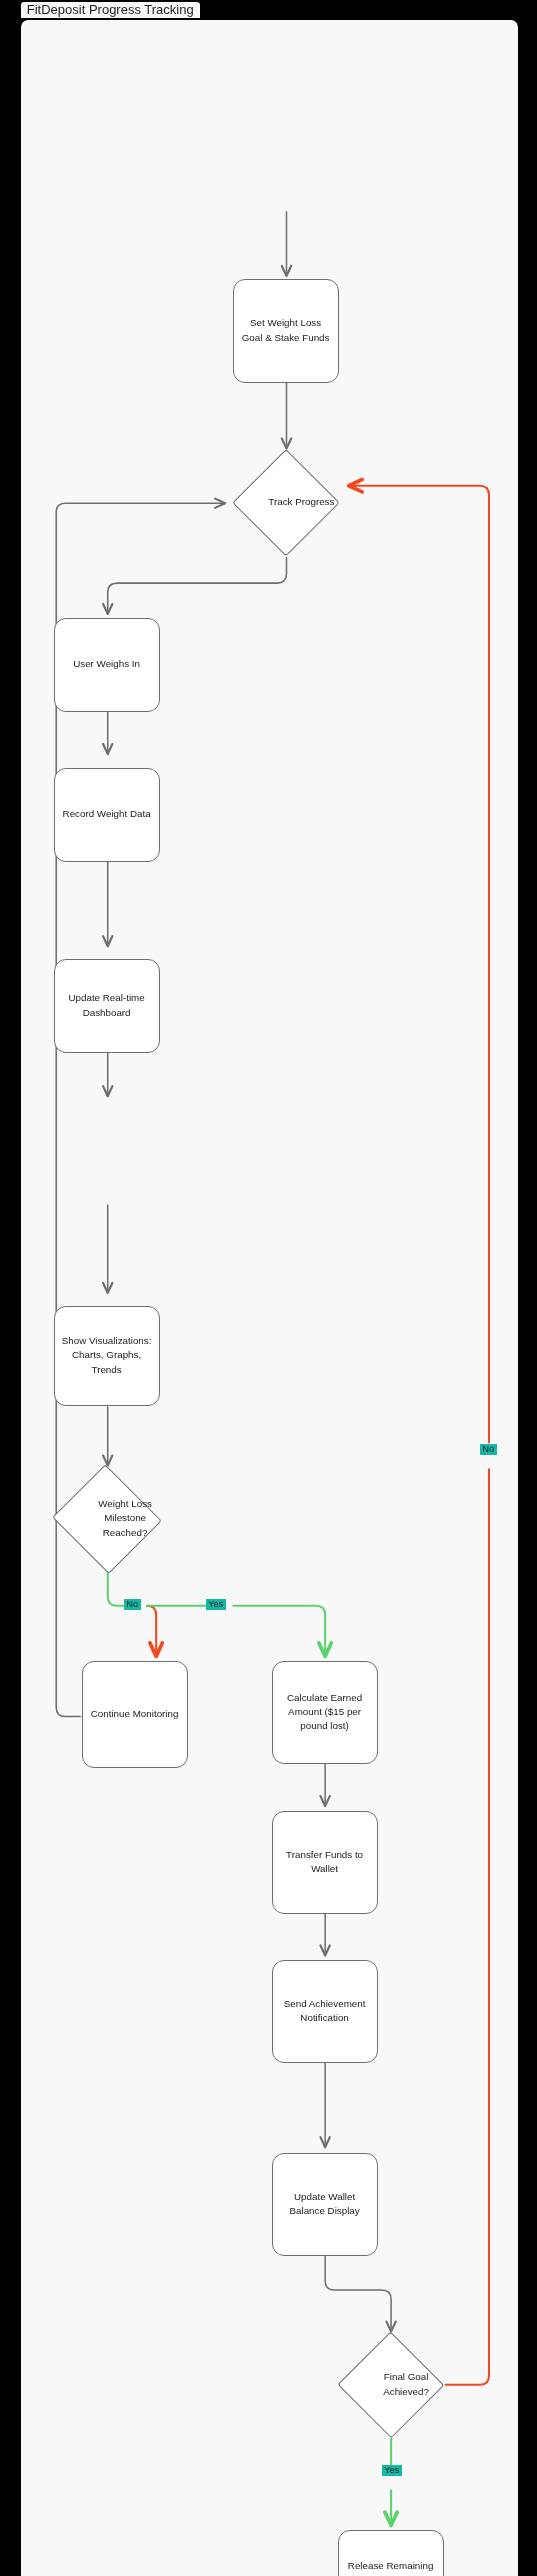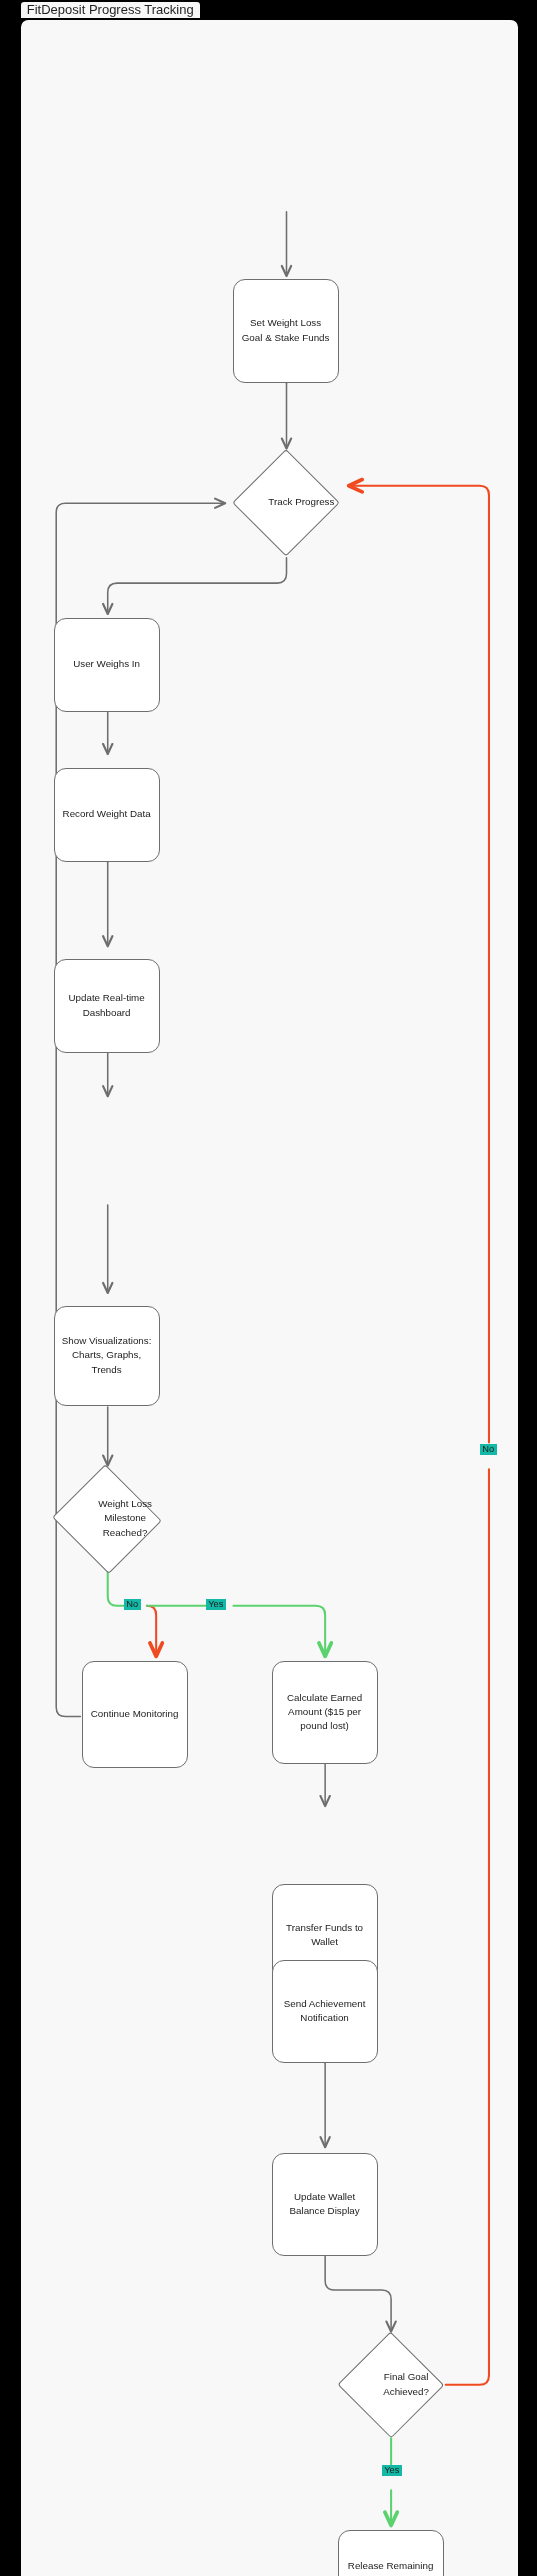--- a/index.html
+++ b/index.html
@@ -201,21 +201,21 @@
     </div>
 
     <div class="node process" style="left:61px; top:1641px; width:106px; height:107px;">
       <span class="txt">Continue Monitoring</span>
     </div>
 
     <div class="node process" style="left:251px; top:1641px; width:106px; height:103px;">
       <span class="txt">Calculate Earned Amount ($15 per pound lost)</span>
     </div>
 
-    <div class="node process" style="left:251px; top:1864px; width:106px; height:103px;">
+    <div class="node process" style="left:251px; top:1791px; width:106px; height:103px;">
       <span class="txt">Transfer Funds to Wallet</span>
     </div>
 
     <div class="node process" style="left:251px; top:1940px; width:106px; height:103px;">
       <span class="txt">Send Achievement Notification</span>
     </div>
 
     <div class="node process" style="left:251px; top:2133px; width:106px; height:103px;">
       <span class="txt">Update Wallet Balance Display</span>
     </div>

